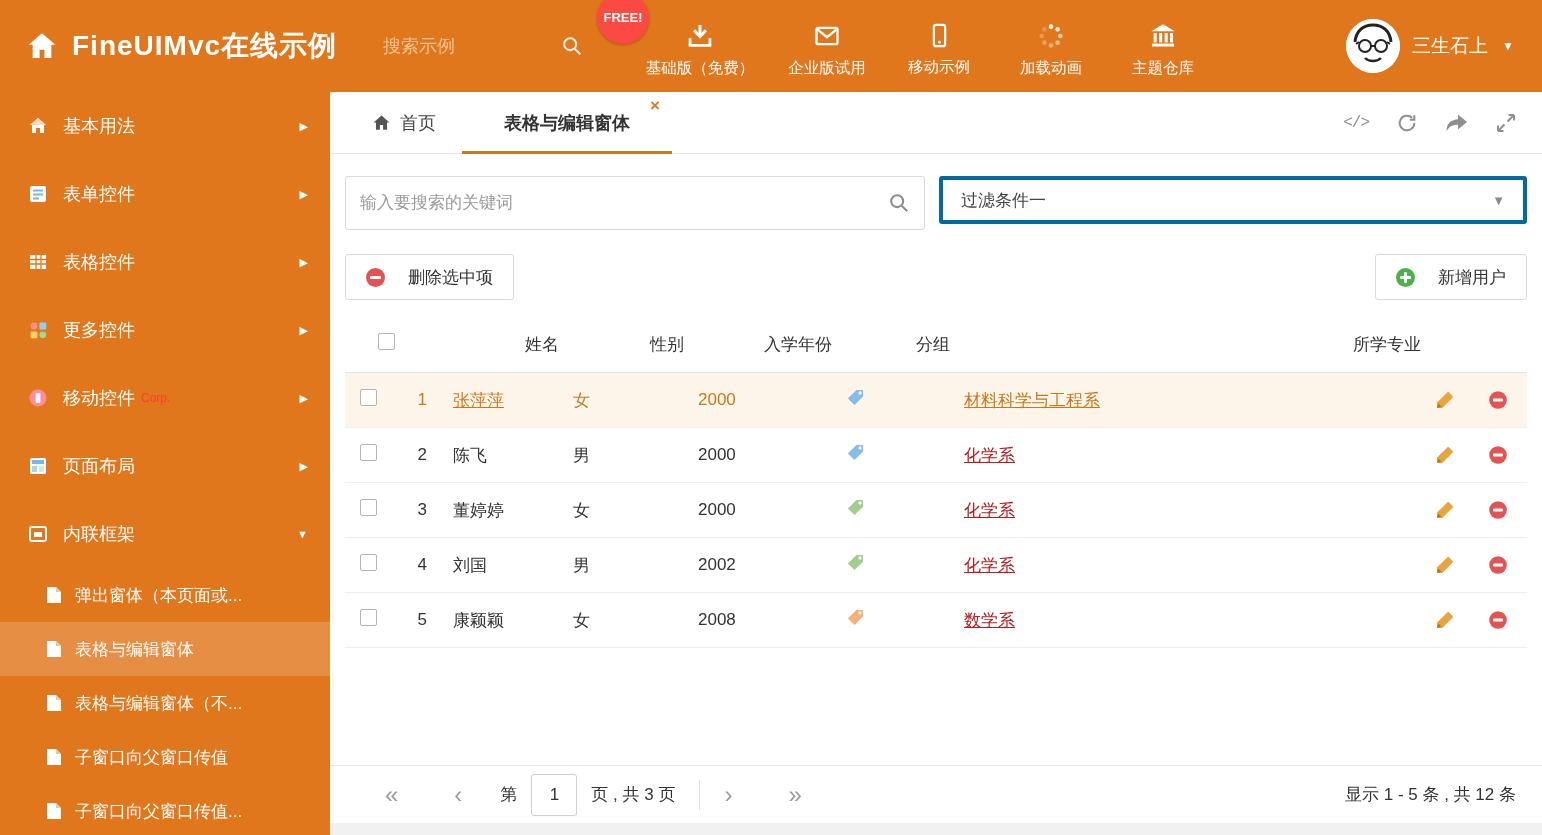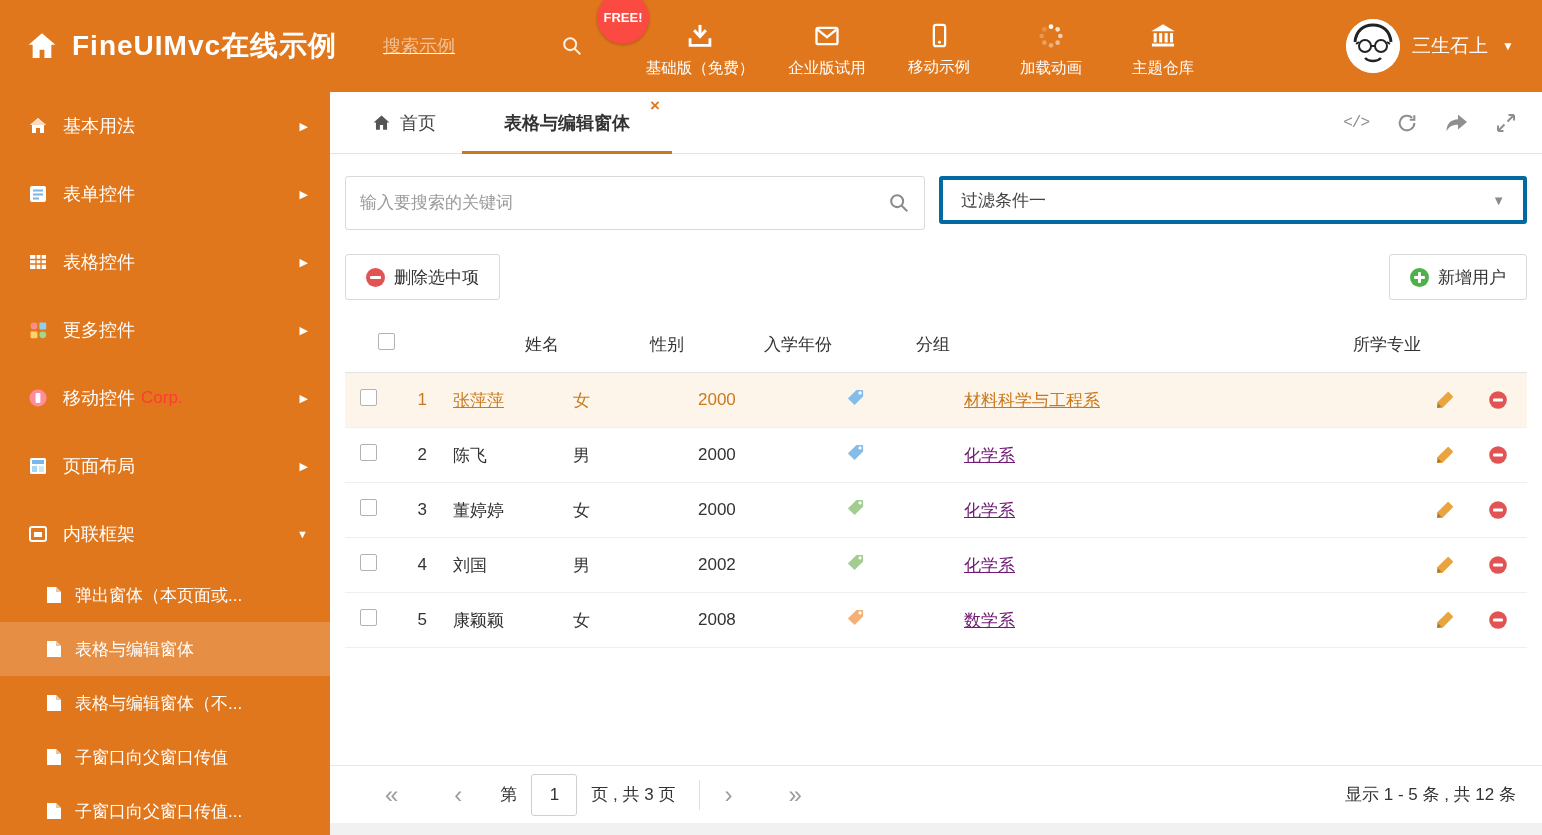--- a/index.html
+++ b/index.html
@@ -8,39 +8,39 @@
     font-family:"Liberation Sans","DejaVu Sans",sans-serif;
     position:relative; overflow:hidden; background:#fff;
     --theme:#e1771c; --link:#c8791d; --selrow:#fdf5ea; --free:#fb4a42;
   }
   svg { display:block; }
 
   
   .header { position:absolute; top:0; left:0; right:0; height:92px; background:var(--theme); display:flex; align-items:center; color:#fff; z-index:5; }
   .logo-home { margin-left:26px; cursor:pointer; }
   .app-title { font-size:28px; font-weight:bold; margin-left:14px; letter-spacing:1px; white-space:nowrap; }
-  .hsearch { margin-left:46px; display:flex; align-items:center;text-decoration:underline; }
+  .hsearch { margin-left:46px; display:flex; align-items:center; }
   .hsearch input { width:168px; background:transparent; border:none; outline:none; color:#fff; font-size:18px; }
   .hsearch input::placeholder { color:rgba(255,255,255,.55); }
   .hsearch .mag { margin-left:10px; opacity:.9; cursor:pointer; }
   .hnav { display:flex; margin-left:46px; align-items:center; }
   .hnav-item { position:relative; min-width:112px; padding:8px 6px 0; display:flex; flex-direction:column; align-items:center; gap:8px; cursor:pointer; }
   .hnav-item.wide { min-width:142px; }
   .hlabel { font-size:15.5px; white-space:nowrap; }
   .free-badge { position:absolute; left:-32px; top:-22px; width:52px; height:52px; border-radius:50%; background:var(--free); color:#fff; font-weight:bold; font-size:13px; display:flex; align-items:center; justify-content:center; box-shadow:0 1px 3px rgba(0,0,0,.25); }
   .userblk { margin-left:auto; margin-right:28px; display:flex; align-items:center; gap:12px; cursor:pointer; }
   .avatar { width:54px; height:54px; border-radius:50%; background:#fff; overflow:hidden; flex:0 0 auto; }
   .username { font-size:19px; }
   .user-caret { font-size:12px; margin-left:2px; }
 
   
   .sidebar { position:absolute; top:92px; left:0; bottom:0; width:330px; background:var(--theme); color:#fff; overflow:hidden; z-index:4; }
   .side-item { height:68px; display:flex; align-items:center; padding:0 22px 0 28px; cursor:pointer; }
   .slabel { font-size:18px; margin-left:15px; white-space:nowrap; }
-  .corp { color:#ff3b30; font-size:17px; margin-left:6px; }
+  .corp { color:#ff3b30; font-size:12px; margin-left:6px; }
   .chev { margin-left:auto; font-size:11px; }
   .side-sub { height:54px; display:flex; align-items:center; padding-left:46px; cursor:pointer; }
   .sublabel { font-size:17px; margin-left:13px; white-space:nowrap; }
   .side-sub.active { background:rgba(255,255,255,.18); }
 
   
   .main { position:absolute; top:92px; left:330px; right:0; bottom:0; background:#f1f1f1; }
   .panel { position:absolute; top:0; left:0; right:0; bottom:12px; background:#fff; display:flex; flex-direction:column; }
 
   .tabstrip { height:62px; border-bottom:1px solid #e4e4e4; display:flex; align-items:stretch; padding-left:16px; flex:0 0 auto; }
@@ -53,36 +53,36 @@
   .code-txt { font-family:"Liberation Mono","DejaVu Sans Mono",monospace; font-size:16px; letter-spacing:-1px; }
 
   .filter-row { display:flex; gap:14px; margin:22px 15px 0; flex:0 0 auto; }
   .search-box { width:580px; height:54px; border:1px solid #d9d9d9; border-radius:3px; display:flex; align-items:center; padding:0 14px; background:#fff; }
   .search-box input { flex:1; border:none; outline:none; font-size:17px; color:#555; }
   .search-box input::placeholder { color:#9a9a9a; }
   .filter-select { flex:1; height:48px; border:4px solid #0369a1; border-radius:3px; display:flex; align-items:center; padding:0 18px; font-size:17px; color:#444; cursor:pointer; background:#fff; }
   .sel-caret { margin-left:auto; color:#8a8a8a; font-size:13px; }
 
   .toolbar { display:flex; justify-content:space-between; margin:24px 15px 0; flex:0 0 auto; }
-  .btn { height:46px; border:1px solid #d9d9d9; border-radius:3px; background:#fff; display:flex; align-items:center; gap:9px; padding:0 20px; font-size:17px; color:#333; cursor:pointer; }
+  .btn { height:46px; border:1px solid #d9d9d9; border-radius:3px; background:#fff; display:flex; align-items:center; gap:23px; padding:0 20px; font-size:17px; color:#333; cursor:pointer; }
   .circle-ic { width:19px; height:19px; border-radius:50%; position:relative; display:inline-block; flex:0 0 auto; }
   .circle-ic::after { content:""; position:absolute; left:4px; right:4px; top:8px; height:3px; background:#fff; border-radius:1px; }
   .circle-ic.red { background:#e25454; }
   .circle-ic.green { background:#4db04a; }
   .circle-ic.green::before { content:""; position:absolute; top:4px; bottom:4px; left:8px; width:3px; background:#fff; border-radius:1px; }
 
   .grid { margin:16px 15px 0; flex:0 0 auto; }
   .gridrow { display:grid; grid-template-columns:50px 44px 120px 125px 148px 118px 1fr 48px 58px; align-items:center; height:55px; border-bottom:1px solid #efefef; font-size:17px; color:#333; }
   .gridrow.head { height:57px; border-bottom:1px solid #e3e3e3;text-align:right; }
   .cell { padding-left:14px; white-space:nowrap; }
   .c-check { padding-left:15px; }
   .c-num { text-align:right; padding-right:12px; padding-left:0; }
   .c-icon { display:flex; justify-content:center; padding-left:0; }
   .checkbox { width:17px; height:17px; border:1px solid #b3b3b3; border-radius:2px; background:#fff; display:inline-block; cursor:pointer; }
-  .link { color:#701a75; text-decoration:underline; cursor:pointer; }
+  .link { color:#b91c1c; text-decoration:underline; cursor:pointer; }
   .tag { display:inline-block; }
   .gridrow.selected { background:var(--selrow); color:var(--link); }
   .gridrow.selected .link { color:var(--link); }
   .gridrow.selected .name-text { text-decoration:underline; }
   .icon-btn { cursor:pointer; display:inline-block; }
 
   .pager { margin-top:auto; border-top:1px solid #e6e6e6; height:58px; display:flex; align-items:center; padding:0 26px 0 55px; color:#333; font-size:17px; flex:0 0 auto; }
   .pg-nav { color:#9c9c9c; font-size:24px; cursor:pointer; line-height:1; }
   .mr56 { margin-right:56px; }
   .mr38 { margin-right:38px; }

